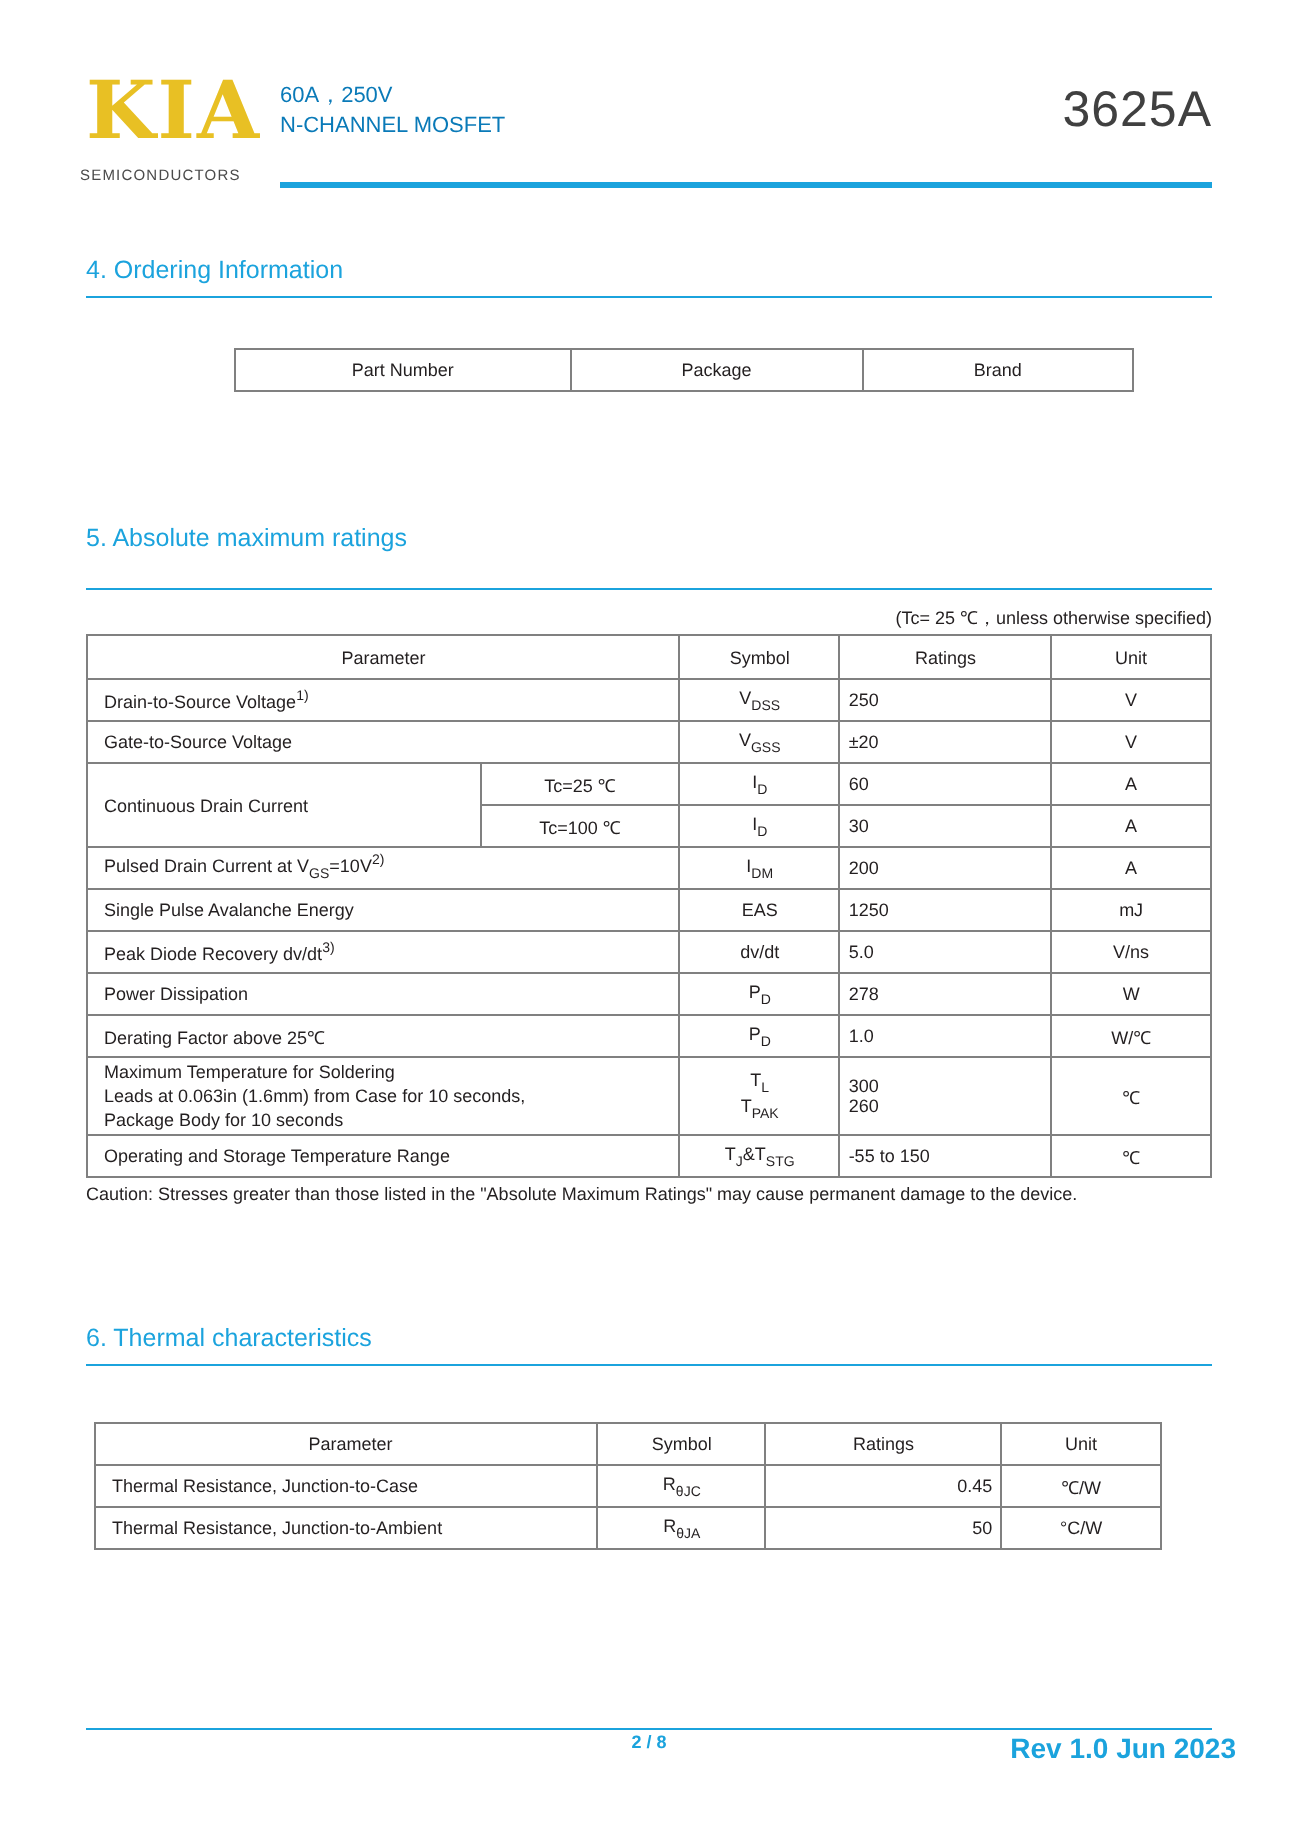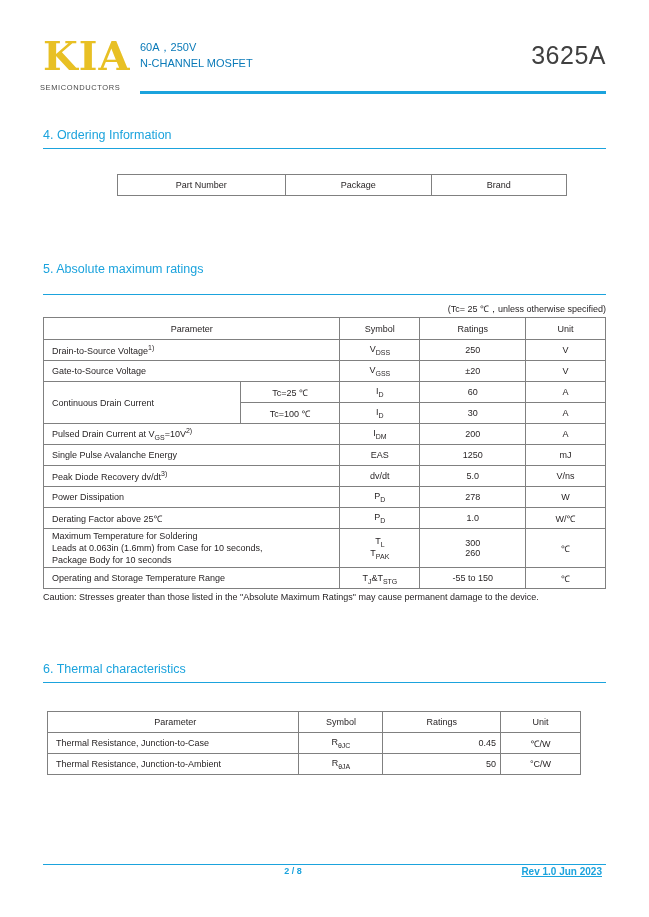--- a/index.html
+++ b/index.html
@@ -102,21 +102,21 @@
     right: 43px; top: 302px;
     font-size: 9px;
   }
   .amr-wrap { position: absolute; left: 43px; top: 317px; }
   .amr-table { width: 563px; }
   .amr-table td { height: 21px; }
   .amr-table .pcol { width: 297px; text-align: left; padding-left: 8px; }
   .amr-table .pcol-split { width: 197px; text-align: left; padding-left: 8px; }
   .amr-table .tcol { width: 100px; text-align: center; }
   .amr-table .sym { width: 80px; text-align: center; }
-  .amr-table .rat { width: 106px; text-align: center; }
+  .amr-table .rat { width: 106px; }
   .amr-table .unit { width: 80px; text-align: center; }
   .amr-table .hdr td { text-align: center; height: 22px; }
   .sub { font-size: 7px; vertical-align: sub; }
   .sup { font-size: 7px; vertical-align: super; }
   .multiline { line-height: 1.35; text-align: left; padding: 1px 8px; }
 
   .caution {
     position: absolute;
     left: 43px; top: 591px;
     width: 570px;
@@ -137,33 +137,32 @@
   
   .footer-rule {
     position: absolute;
     left: 43px; top: 864px;
     width: 563px; height: 1px;
     background: #1ba3dd;
   }
   .footer-page {
     position: absolute;
     left: 0; top: 866px;
-    width: 586px;
+    width: 649px;
     text-align: center;
     font-size: 9px;
     font-weight: bold;
     color: #1ba3dd;
   }
   .footer-rev {
     position: absolute;
-    right: 47px; top: 866px;
-    font-size: 10px;
+    right: 31px; top: 866px;
+    font-size: 14px;
     font-weight: bold;
     color: #1ba3dd;
-    text-decoration: underline;
   }
 </style>
 </head>
 <body>
 
 <div class="header">
   <div class="logo-kia">KIA</div>
   <div class="logo-sub">SEMICONDUCTORS</div>
   <div class="hdr-line1">60A，250V</div>
   <div class="hdr-line2">N-CHANNEL MOSFET</div>

